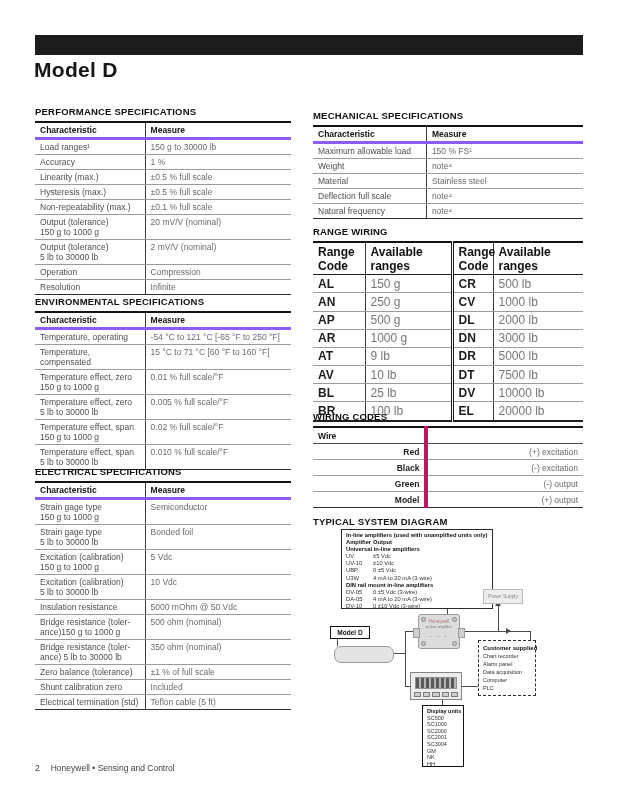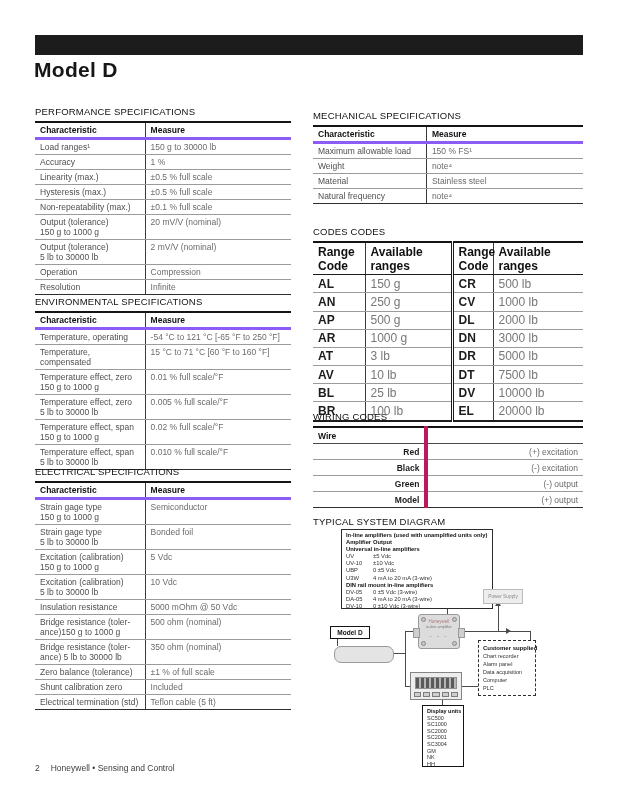--- a/index.html
+++ b/index.html
@@ -4,21 +4,21 @@
 <style>
   html,body{margin:0;padding:0;}
   body{
     width:618px;height:800px;background:#ffffff;position:relative;
     font-family:"Liberation Sans", sans-serif;color:#1a1a1a;overflow:hidden;
   }
   .topbar{position:absolute;left:35px;top:35px;width:548px;height:20px;background:#1c1c1c;}
   .page-title{position:absolute;left:34px;top:58px;font-size:21px;font-weight:bold;letter-spacing:.3px;color:#161616;}
 
   .section{position:absolute;}
-  .section-heading{font-size:9.5px;font-weight:normal;color:#111;letter-spacing:.2px;margin:0 0 4px 0;}
+  .section-heading{font-size:9.5px;font-weight:bold;color:#111;letter-spacing:.2px;margin:0 0 4px 0;}
 
   table.spec{border-collapse:collapse;table-layout:fixed;font-size:8.5px;line-height:1.18;}
   table.spec th,table.spec td{padding:2px 5px;text-align:left;vertical-align:top;font-weight:normal;}
   table.spec thead th{border-top:2px solid #141414;border-bottom:3px solid #8b5cf6;font-weight:bold;color:#111;}
   table.spec tbody td{border-bottom:1px solid #9b9b9b;}
   table.spec tbody tr:last-child td{border-bottom:1.5px solid #2e2e2e;}
   table.spec .m{border-left:1px solid #3a3a3a;}
   table.spec td.c{color:#4f4f4f;}
   table.spec td.m{color:#6b6b6b;}
   .pre{white-space:pre-line;}
@@ -270,29 +270,33 @@
         </tr>
       <tr>
           <td class="c pre">Weight</td>
           <td class="m">note⁴</td>
         </tr>
       <tr>
           <td class="c pre">Material</td>
           <td class="m">Stainless steel</td>
         </tr>
       <tr>
+          <td class="c pre">Deflection full scale</td>
+          <td class="m">note⁴</td>
+        </tr>
+      <tr>
           <td class="c pre">Natural frequency</td>
           <td class="m">note⁴</td>
         </tr>
     </tbody>
   </table>
 </div>
 
 <div class="section" style="left:313px;top:226px;width:270px;">
-  <div class="section-heading">CODES CODES</div>
+  <div class="section-heading">RANGE WIRING</div>
   <table class="range">
     <colgroup>
         <col style="width:52px">
         <col style="width:87px">
         <col style="width:41px">
         <col style="width:90px">
       </colgroup>
     <thead>
         <tr>
       <th class="pre">Range
@@ -323,21 +327,21 @@
           <td class="v1 rg">2000 lb</td>
         </tr>
       <tr>
           <td class="code">AR</td>
           <td class="v1 rg">1000 g</td>
           <td class="sep code">DN</td>
           <td class="v1 rg">3000 lb</td>
         </tr>
       <tr>
           <td class="code">AT</td>
-          <td class="v1 rg">3 lb</td>
+          <td class="v1 rg">9 lb</td>
           <td class="sep code">DR</td>
           <td class="v1 rg">5000 lb</td>
         </tr>
       <tr>
           <td class="code">AV</td>
           <td class="v1 rg">10 lb</td>
           <td class="sep code">DT</td>
           <td class="v1 rg">7500 lb</td>
         </tr>
       <tr>

